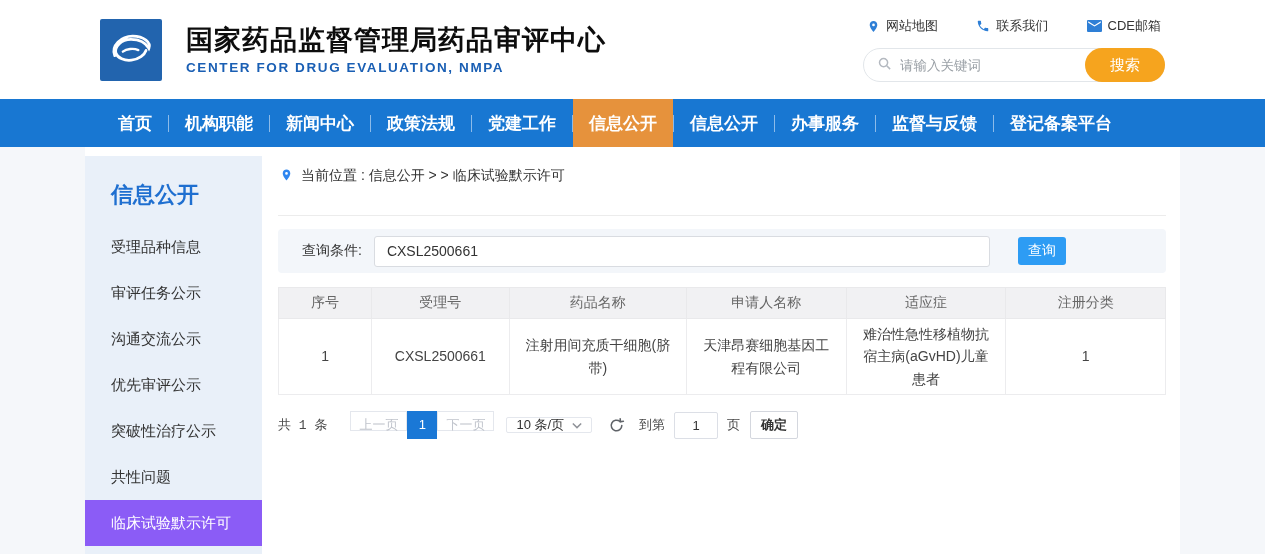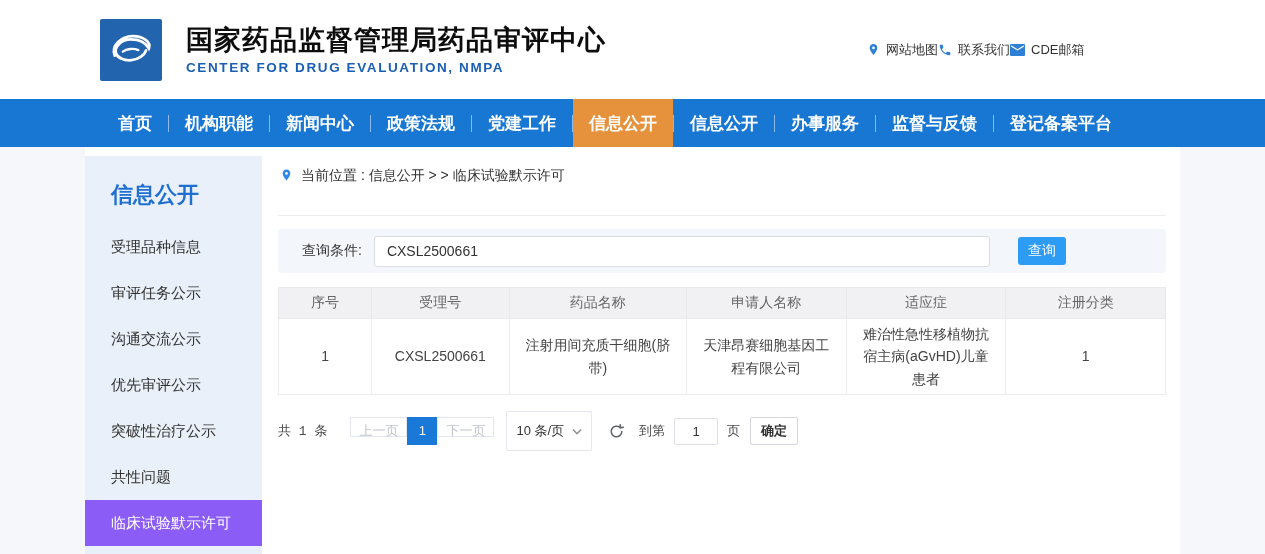--- a/index.html
+++ b/index.html
@@ -5,21 +5,21 @@
   * { margin:0; padding:0; box-sizing:border-box; }
   html,body { width:1265px; height:554px; overflow:hidden; background:#fff;
     font-family:"Liberation Sans","DejaVu Sans",sans-serif; }
 
   
   .header { height:99px; background:#fff; display:flex; align-items:center; padding:0 100px 0 88px; }
   .brand { display:flex; align-items:center; gap:24px;padding-left:12px; }
   .logo { width:62px; height:62px; background:#2264ae; border-radius:2px; display:flex; align-items:center; justify-content:center; flex:0 0 auto; }
   .brand-text h1 { font-size:27px; letter-spacing:1px; color:#0d0d0d; font-weight:bold; line-height:1.25; }
   .brand-sub { font-size:13.5px; font-weight:bold; color:#1a5fb4; letter-spacing:1.6px; margin-top:3px; }
-  .header-right { margin-left:auto; width:302px; display:flex; flex-direction:row; gap:13px; }
+  .header-right { margin-left:auto; width:302px; display:flex; flex-direction:column; gap:13px; }
   .quick-links { display:flex; justify-content:space-between; padding:0 4px; }
   .qlink { display:flex; align-items:center; gap:6px; font-size:13px; color:#333; cursor:pointer; text-decoration:none; }
   .qlink svg { display:block; }
   .search-bar { position:relative; height:34px; border:1px solid #e2e6ea; border-radius:17px; display:flex; align-items:center; padding:0 84px 0 13px; background:#fff; }
   .search-bar input { border:none; outline:none; flex:1; font-size:13.5px; color:#333; min-width:0; background:transparent; }
   .search-bar input::placeholder { color:#9aa0a6; }
   .mag { margin-right:8px; flex:0 0 auto; }
   .search-btn { position:absolute; right:-1px; top:-1px; height:34px; width:80px; border:none; border-radius:17px; background:#f6a41e; color:#fff; font-size:15px; cursor:pointer; }
 
   
@@ -46,21 +46,21 @@
 
   table.results { margin-top:14px; width:100%; border-collapse:collapse; font-size:14px; }
   .results th { height:31px; background:#f1f1f3; color:#666; font-weight:normal; border:1px solid #e9e9eb; }
   .results td { height:57px; text-align:center; color:#444; border:1px solid #ececee; padding:4px 10px; line-height:1.6; }
 
   .pagination { margin-top:16px; display:flex; align-items:center; font-size:13px; color:#4a4a4a; }
   .pg-total { margin-right:23px;font-family:Liberation Mono, monospace; }
   .pager { display:flex; }
   .pg-btn { min-width:57px; height:20px; line-height:26px; border:1px solid #e4e7ed; background:#fff; color:#c0c4cc; text-align:center; padding:0 8px; cursor:pointer; font-size:13px; }
   .pg-num { min-width:30px; height:28px; line-height:28px; background:#1a78d6; color:#fff; text-align:center; cursor:pointer; }
-  .pg-size { margin-left:12px; height:40px; border:1px solid #e4e7ed; border-radius:2px; background:#fff; display:flex; align-items:center; gap:8px; padding:0 9px; cursor:pointer; color:#333; }
+  .pg-size { margin-left:12px; height:16px; border:1px solid #e4e7ed; border-radius:2px; background:#fff; display:flex; align-items:center; gap:8px; padding:0 9px; cursor:pointer; color:#333; }
   .pg-size svg { display:block; }
   .pg-refresh { margin-left:16px; background:none; border:none; cursor:pointer; color:#5f6368; display:flex; align-items:center; }
   .pg-goto-label { margin-left:14px; }
   .pg-goto-input { width:44px; height:27px; border:1px solid #dcdfe6; border-radius:2px; margin:0 9px; text-align:center; font-size:13px; color:#333; outline:none; }
   .pg-confirm { margin-left:10px; height:28px; padding:0 10px; border:1px solid #d4d7de; border-radius:2px; background:#fff; font-size:13px; font-weight:bold; color:#333; cursor:pointer; }
 </style>
 </head>
 <body>
 
 <header class="header">
@@ -95,20 +95,30 @@
         <span>联系我们</span>
       </a>
       <a class="qlink">
         <span>
           <svg width="15" height="12" viewBox="0 0 24 19" fill="#2e7fd6">
               <path d="M22 0H2C.9 0 0 .9 0 2v15c0 1.1.9 2 2 2h20c1.1 0 2-.9 2-2V2c0-1.1-.9-2-2-2zm0 4.2-10 6.2L2 4.2V2l10 6.2L22 2v2.2z"></path>
             </svg>
         </span>
         <span>CDE邮箱</span>
       </a>
+    </div>
+    <div class="search-bar">
+      <span class="mag">
+        <svg width="15" height="15" viewBox="0 0 24 24" fill="none" stroke="#b4b9c0" stroke-width="2.4">
+            <circle cx="10.5" cy="10.5" r="6.5"></circle>
+            <line x1="15.6" y1="15.6" x2="21" y2="21"></line>
+          </svg>
+      </span>
+      <input placeholder="请输入关键词" style="">
+      <button class="search-btn">搜索</button>
     </div>
   </div>
 </header>
 
 <nav class="nav">
   <div class="nav-item">首页</div>
   <span class="nav-sep"></span>
   <div class="nav-item">机构职能</div>
   <span class="nav-sep"></span>
   <div class="nav-item">新闻中心</div>

